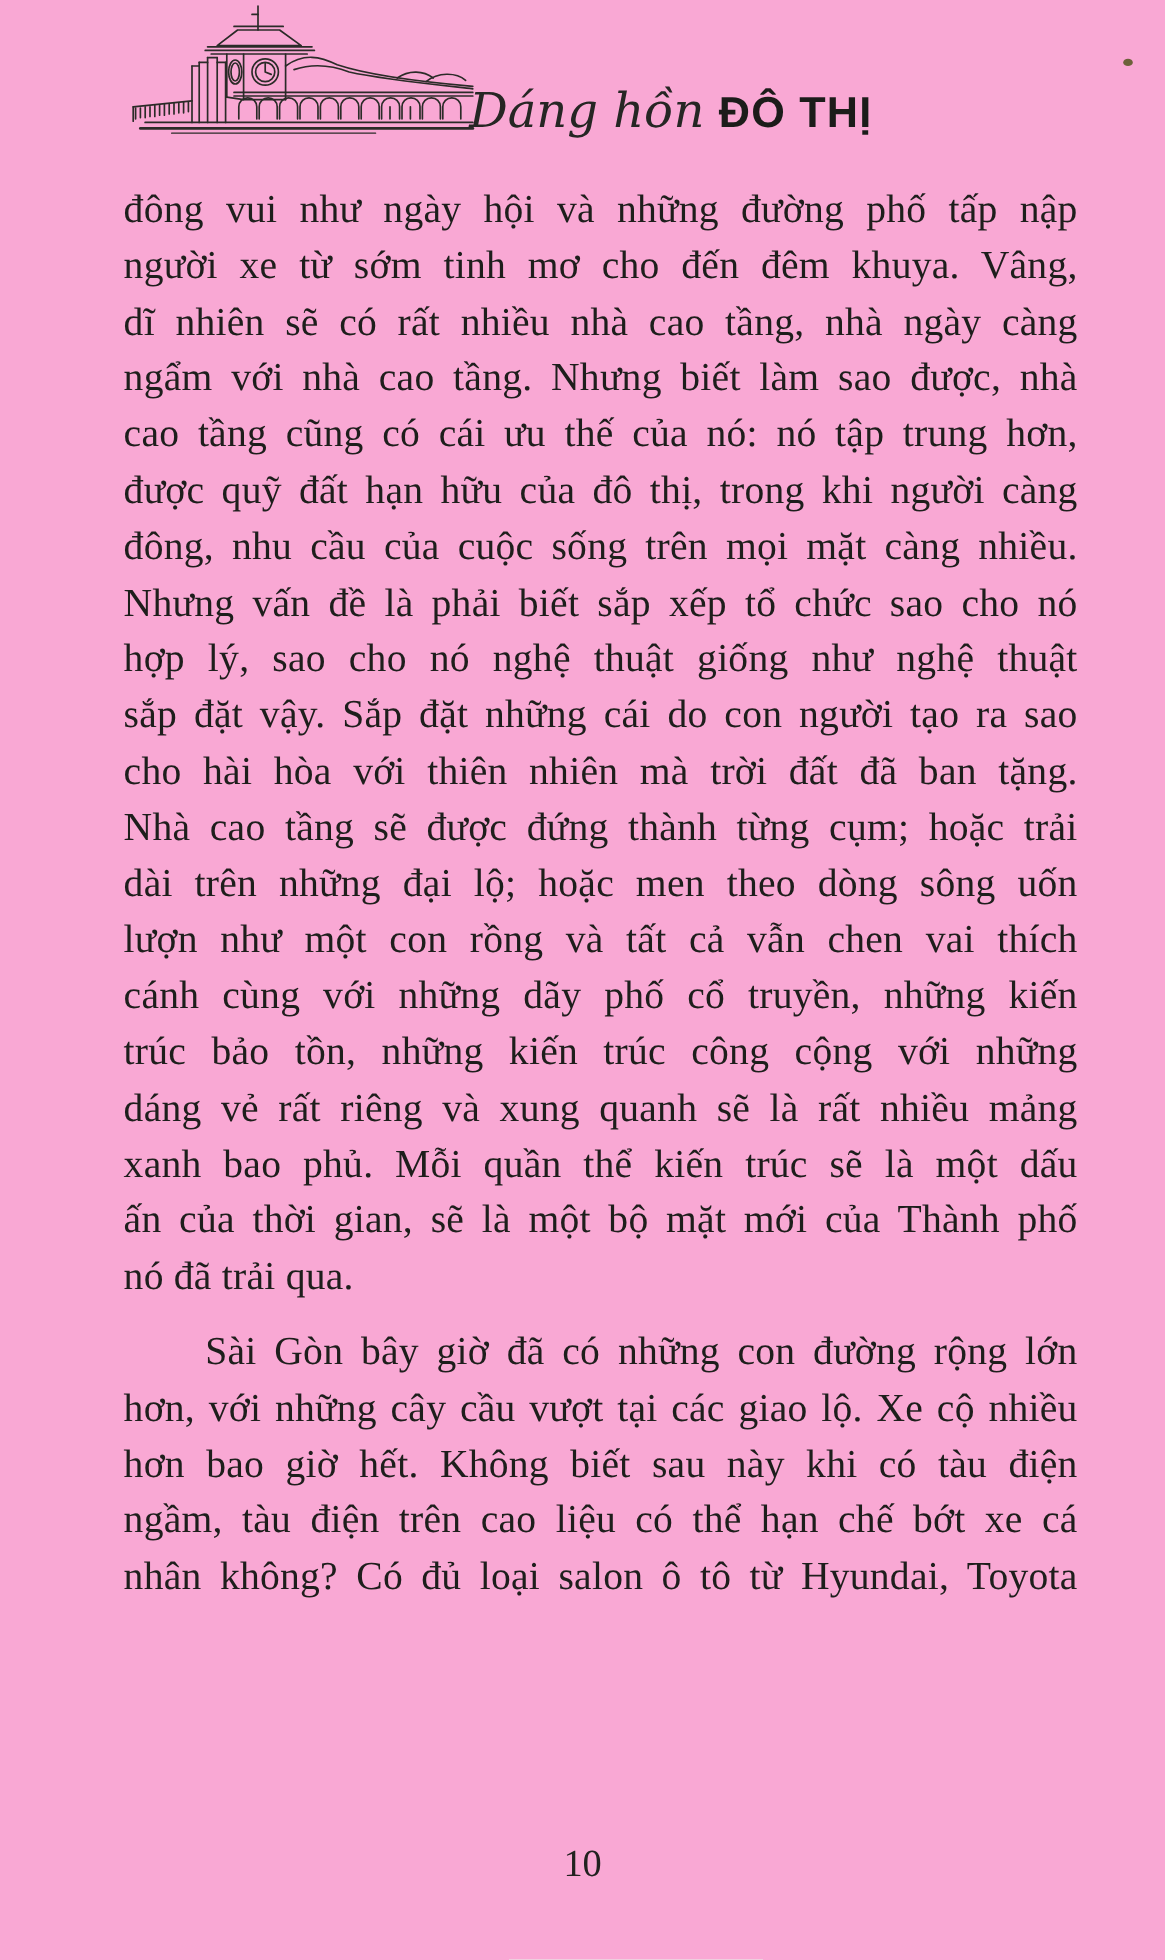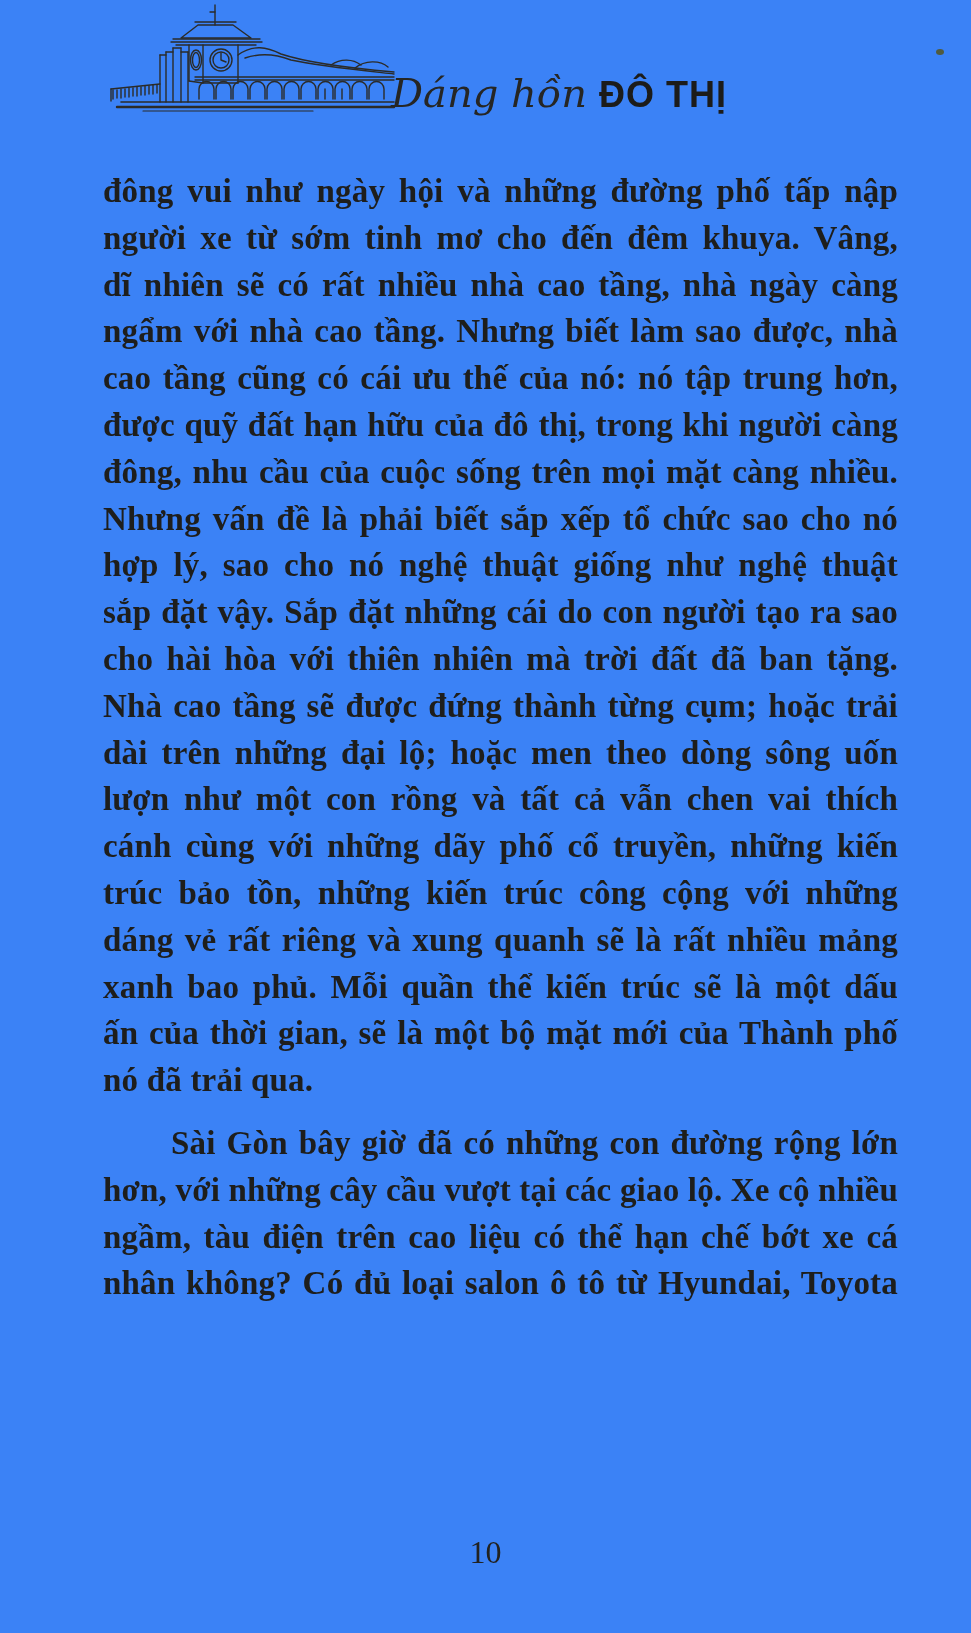--- a/index.html
+++ b/index.html
@@ -1,20 +1,20 @@
 <!DOCTYPE html>
 <html><head>
 <meta charset="utf-8">
 <style>
   html,body { margin:0; padding:0; background:#e8e8e6; }
   .page {
     position:relative;
     width:971px; height:1633px;
     margin:0 auto;
-    background:#3b82f6;
+    background:#f9a8d4;
     color:#1e1e1c;
     font-family:"Liberation Serif","DejaVu Serif",serif;
     overflow:hidden;
   }
 
   
   .header-illustration {
     position:absolute; left:103px; top:2px;
     width:295px; height:112px;
   }
@@ -35,21 +35,21 @@
     color:#1c1c1a;
   }
   .scan-speck {
     position:absolute; left:936px; top:49px;
     width:8px; height:6px; border-radius:50%;
     background:#55551f; opacity:.85;
   }
 
   
   .body-text {
-    position:absolute; left:103px; top:168px; width:795px;font-weight:bold;
+    position:absolute; left:103px; top:152px; width:795px;
   }
   .line {
     font-size:33px;
     line-height:46.8px; height:46.8px;
     text-align:justify;
     text-align-last:justify;
     letter-spacing:.2px;
   }
   .line.para-end { text-align-last:left; }
   .para-2 { margin-top:16px; }
@@ -151,20 +151,21 @@
       <div class="line">cánh cùng với những dãy phố cổ truyền, những kiến</div>
       <div class="line">trúc bảo tồn, những kiến trúc công cộng với những</div>
       <div class="line">dáng vẻ rất riêng và xung quanh sẽ là rất nhiều mảng</div>
       <div class="line">xanh bao phủ. Mỗi quần thể kiến trúc sẽ là một dấu</div>
       <div class="line">ấn của thời gian, sẽ là một bộ mặt mới của Thành phố</div>
       <div class="line para-end">nó đã trải qua.</div>
     </div>
     <div class="para-2">
       <div class="line indent">Sài Gòn bây giờ đã có những con đường rộng lớn</div>
       <div class="line">hơn, với những cây cầu vượt tại các giao lộ. Xe cộ nhiều</div>
+      <div class="line">hơn bao giờ hết. Không biết sau này khi có tàu điện</div>
       <div class="line">ngầm, tàu điện trên cao liệu có thể hạn chế bớt xe cá</div>
       <div class="line">nhân không? Có đủ loại salon ô tô từ Hyundai, Toyota</div>
     </div>
   </div>
 
   <div class="page-number">10</div>
 
 </div>
 
 </body></html>

